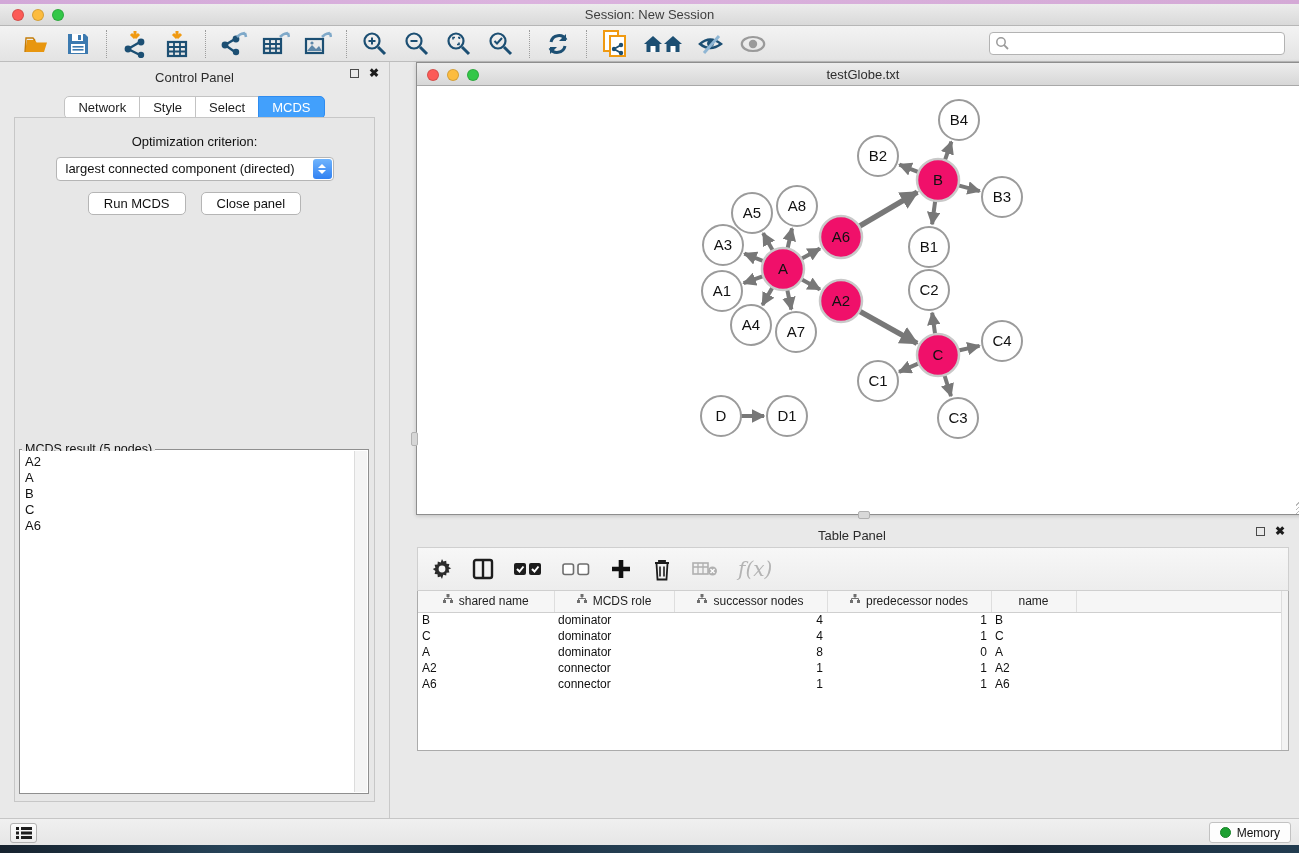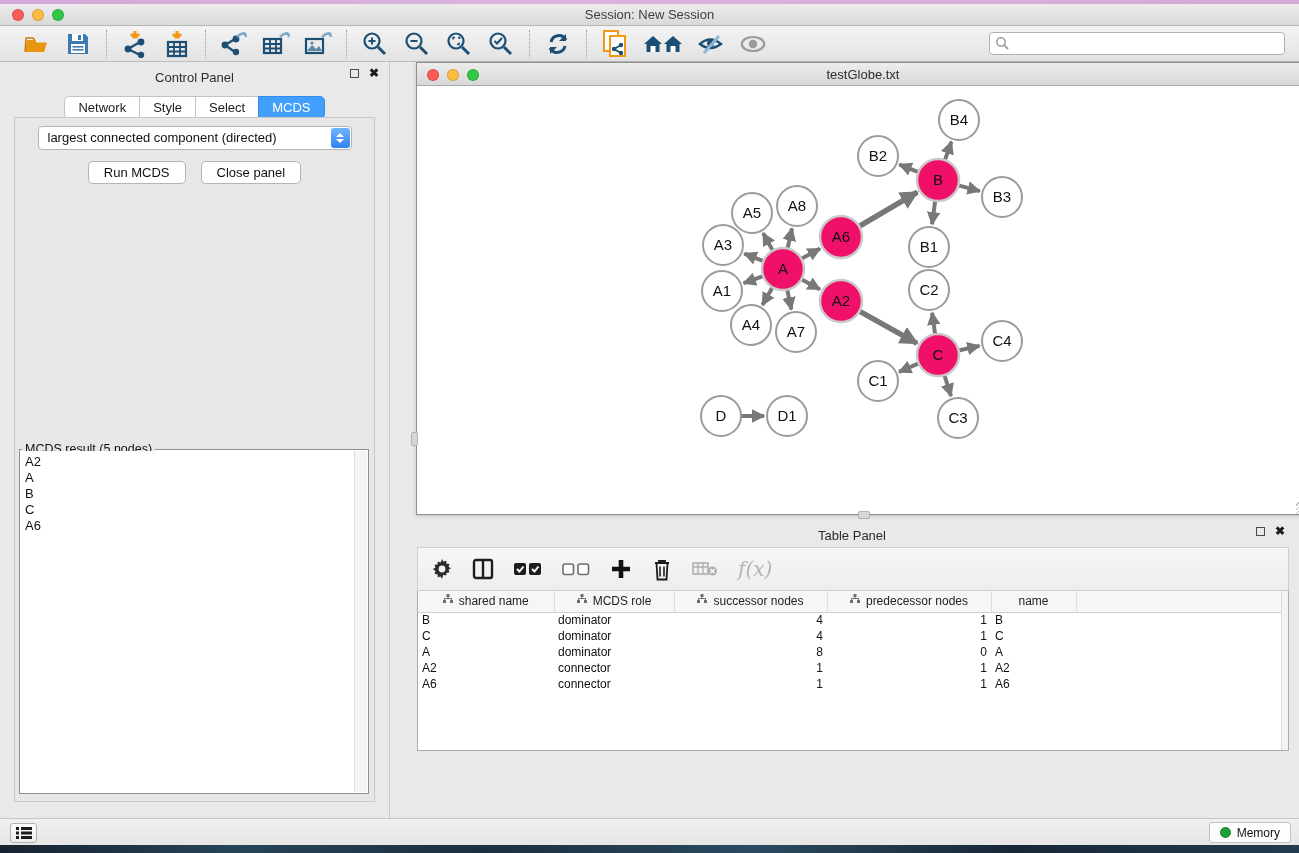--- a/index.html
+++ b/index.html
@@ -39,21 +39,21 @@
   .cp-tabs { position:absolute; left:0; right:0; top:34px; display:flex; justify-content:center; }
   .tab-pill { border:1px solid #c3c3c3; background:#fff; color:#1d1d1d; font-size:13px;
     padding:3px 13px; margin-left:-1px; cursor:default; }
   .tab-pill:first-child { border-radius:5px 0 0 5px; margin-left:0; }
   .tab-pill:last-child { border-radius:0 5px 5px 0; }
   .tab-pill.active { background:#42a0fc; border-color:#2f8cf0; color:#fff; }
 
   .cp-content { position:absolute; left:14px; right:14px; top:55px; bottom:16px;
     border:1px solid #c7c7c7; background:#e7e7e7; }
   .opt-label { text-align:center; margin-top:16px; font-size:13px; color:#111; }
-  .select-box { position:relative; margin:8px auto 0 auto; width:314px; height:24px;
+  .select-box { position:relative; margin:8px auto 0 auto; width:278px; height:24px;
     background:#fff; border:1px solid #b5b5b5; border-radius:4px; font-size:13px;
     line-height:22px; padding-left:9px; color:#111; }
   .select-step { position:absolute; right:1px; top:1px; width:19px; height:20px; border-radius:3px;
     background:linear-gradient(#6fb4fd,#3181f2); display:flex; flex-direction:column;
     align-items:center; justify-content:center; gap:2px; }
   .chev-up { width:0;height:0;border-left:4px solid transparent;border-right:4px solid transparent;border-bottom:4px solid #fff; }
   .chev-dn { width:0;height:0;border-left:4px solid transparent;border-right:4px solid transparent;border-top:4px solid #fff; }
   .btn-row { display:flex; justify-content:center; gap:15px; margin-top:11px; }
   .push-btn { background:#fff; border:1px solid #b5b5b5; border-radius:5px; font-size:13px;
     padding:3px 15px; color:#111; cursor:default; font-family:"Liberation Sans",sans-serif; }
@@ -296,20 +296,21 @@
       <span class="close-x">✖</span>
     </span>
   </div>
   <div class="cp-tabs">
       <div class="tab-pill">Network</div>
       <div class="tab-pill">Style</div>
       <div class="tab-pill">Select</div>
       <div class="tab-pill active">MCDS</div>
     </div>
   <div class="cp-content">
+    <div class="opt-label">Optimization criterion:</div>
     <div class="select-box">
       <span>largest connected component (directed)</span>
       <span class="select-step">
           <span class="chev-up"></span>
           <span class="chev-dn"></span>
         </span>
     </div>
     <div class="btn-row">
       <button class="push-btn">Run MCDS</button>
       <button class="push-btn">Close panel</button>

